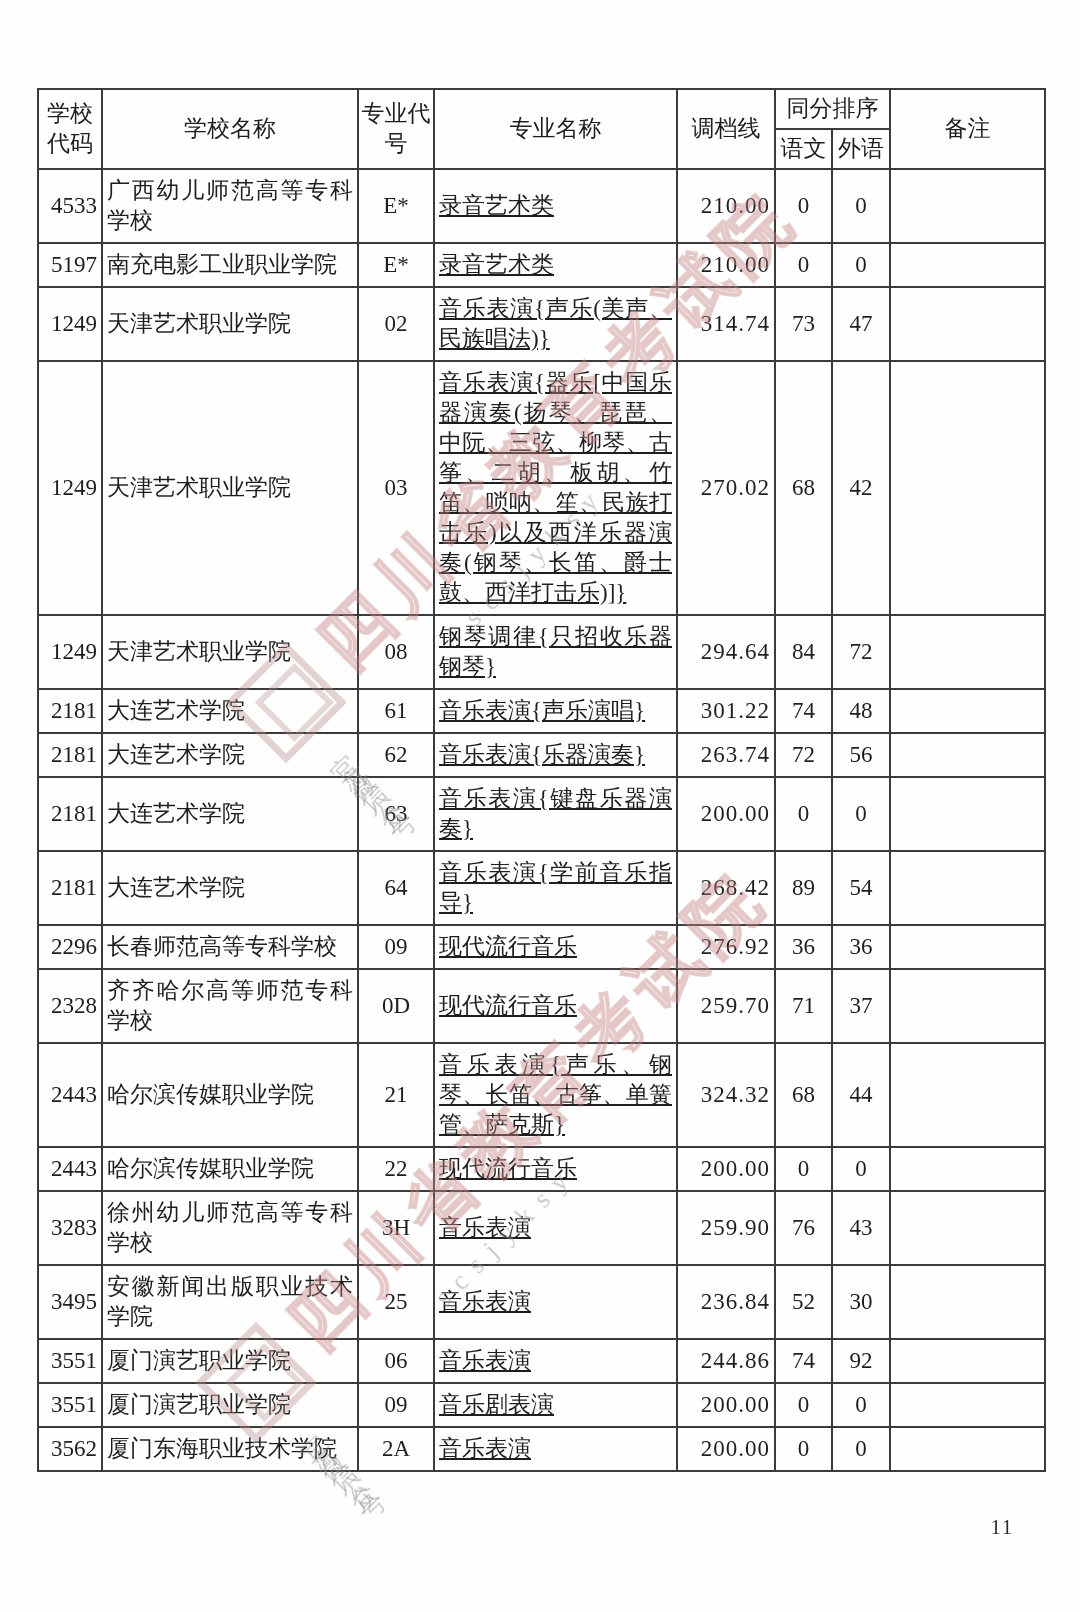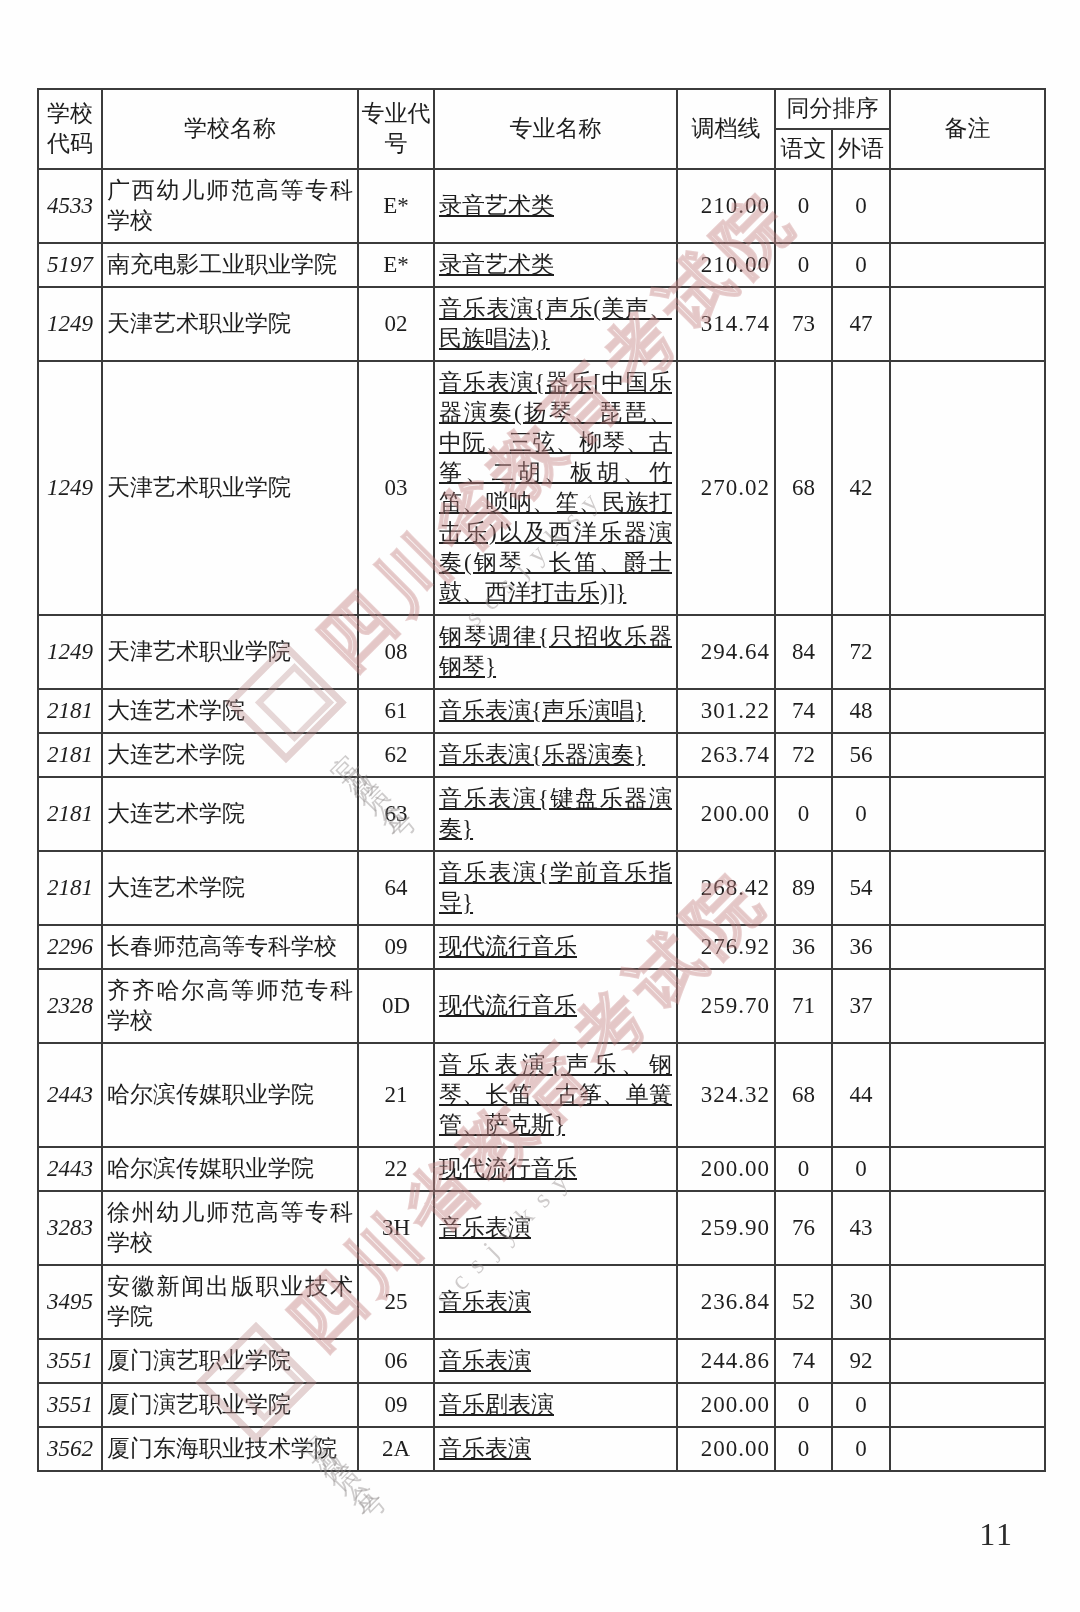--- a/index.html
+++ b/index.html
@@ -24,21 +24,21 @@
   .score-table th, .score-table td {
     border:2px solid #3b3b3b;
     font-size:23px;
     line-height:30px;
     padding:6px 4px;
     vertical-align:middle;
     font-weight:normal;
     word-break:break-all;
   }
   .score-table thead th { text-align:center; padding:4px 2px; }
-  .c-code   { text-align:center;font-style:italic; }
+  .c-code   { text-align:right; }
   .c-school { text-align:justify; padding-left:5px; padding-right:3px; }
   .c-mcode  { text-align:center; font-family:"Liberation Serif","DejaVu Serif",serif; }
   .c-major  { text-align:justify; padding-left:5px; padding-right:3px;text-decoration:underline; }
   .c-score  { text-align:right; font-weight:bold; font-size:24px; letter-spacing:1px; }
   .c-num    { text-align:center; }
   .c-remark { }
   tbody tr { min-height:44px; }
   tbody td { height:44px; }
 
   
@@ -84,21 +84,21 @@
     font-size:27px;
     letter-spacing:12px;
     color:rgba(150,145,145,0.45);
     white-space:nowrap;
   }
 
   
   .page-number {
     position:absolute;
     right:66px; top:1516px;
-    font-size:32px;
+    font-size:20px;
     color:#2a2a2a;
     letter-spacing:2px;
   }
 </style>
 </head>
 <body>
 
 <table class="score-table">
   <colgroup>
     <col style="width:64px">

